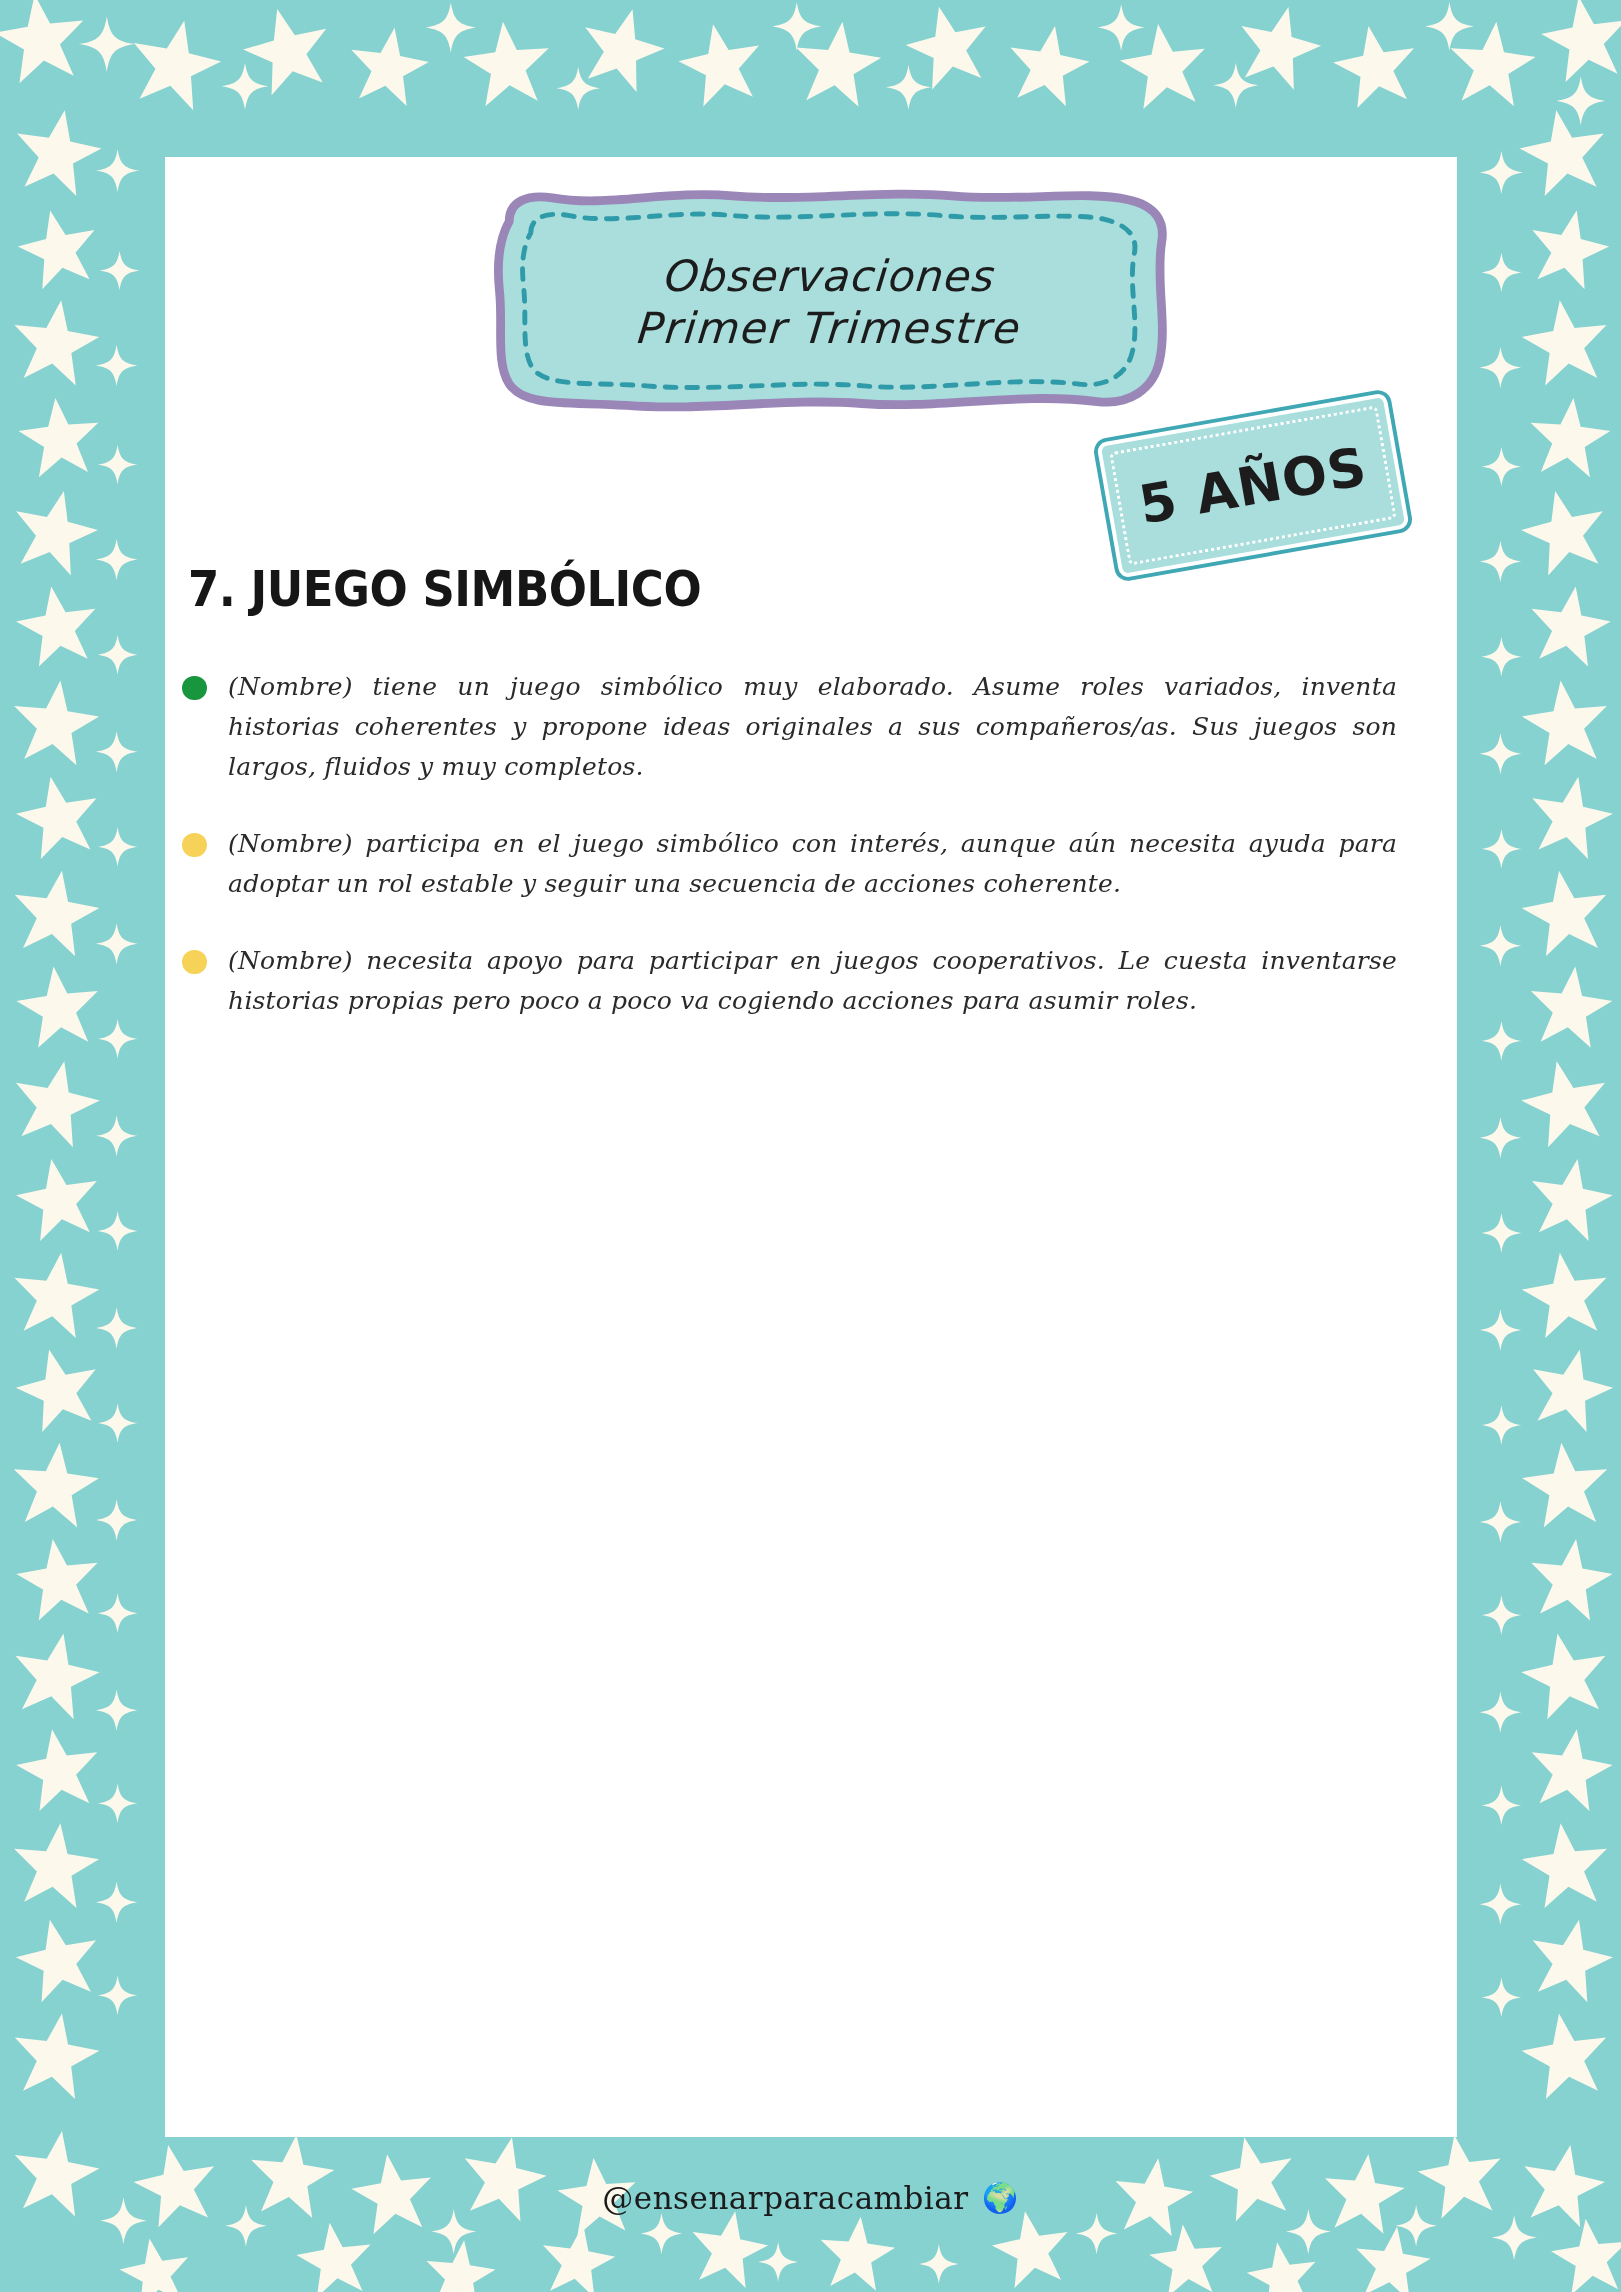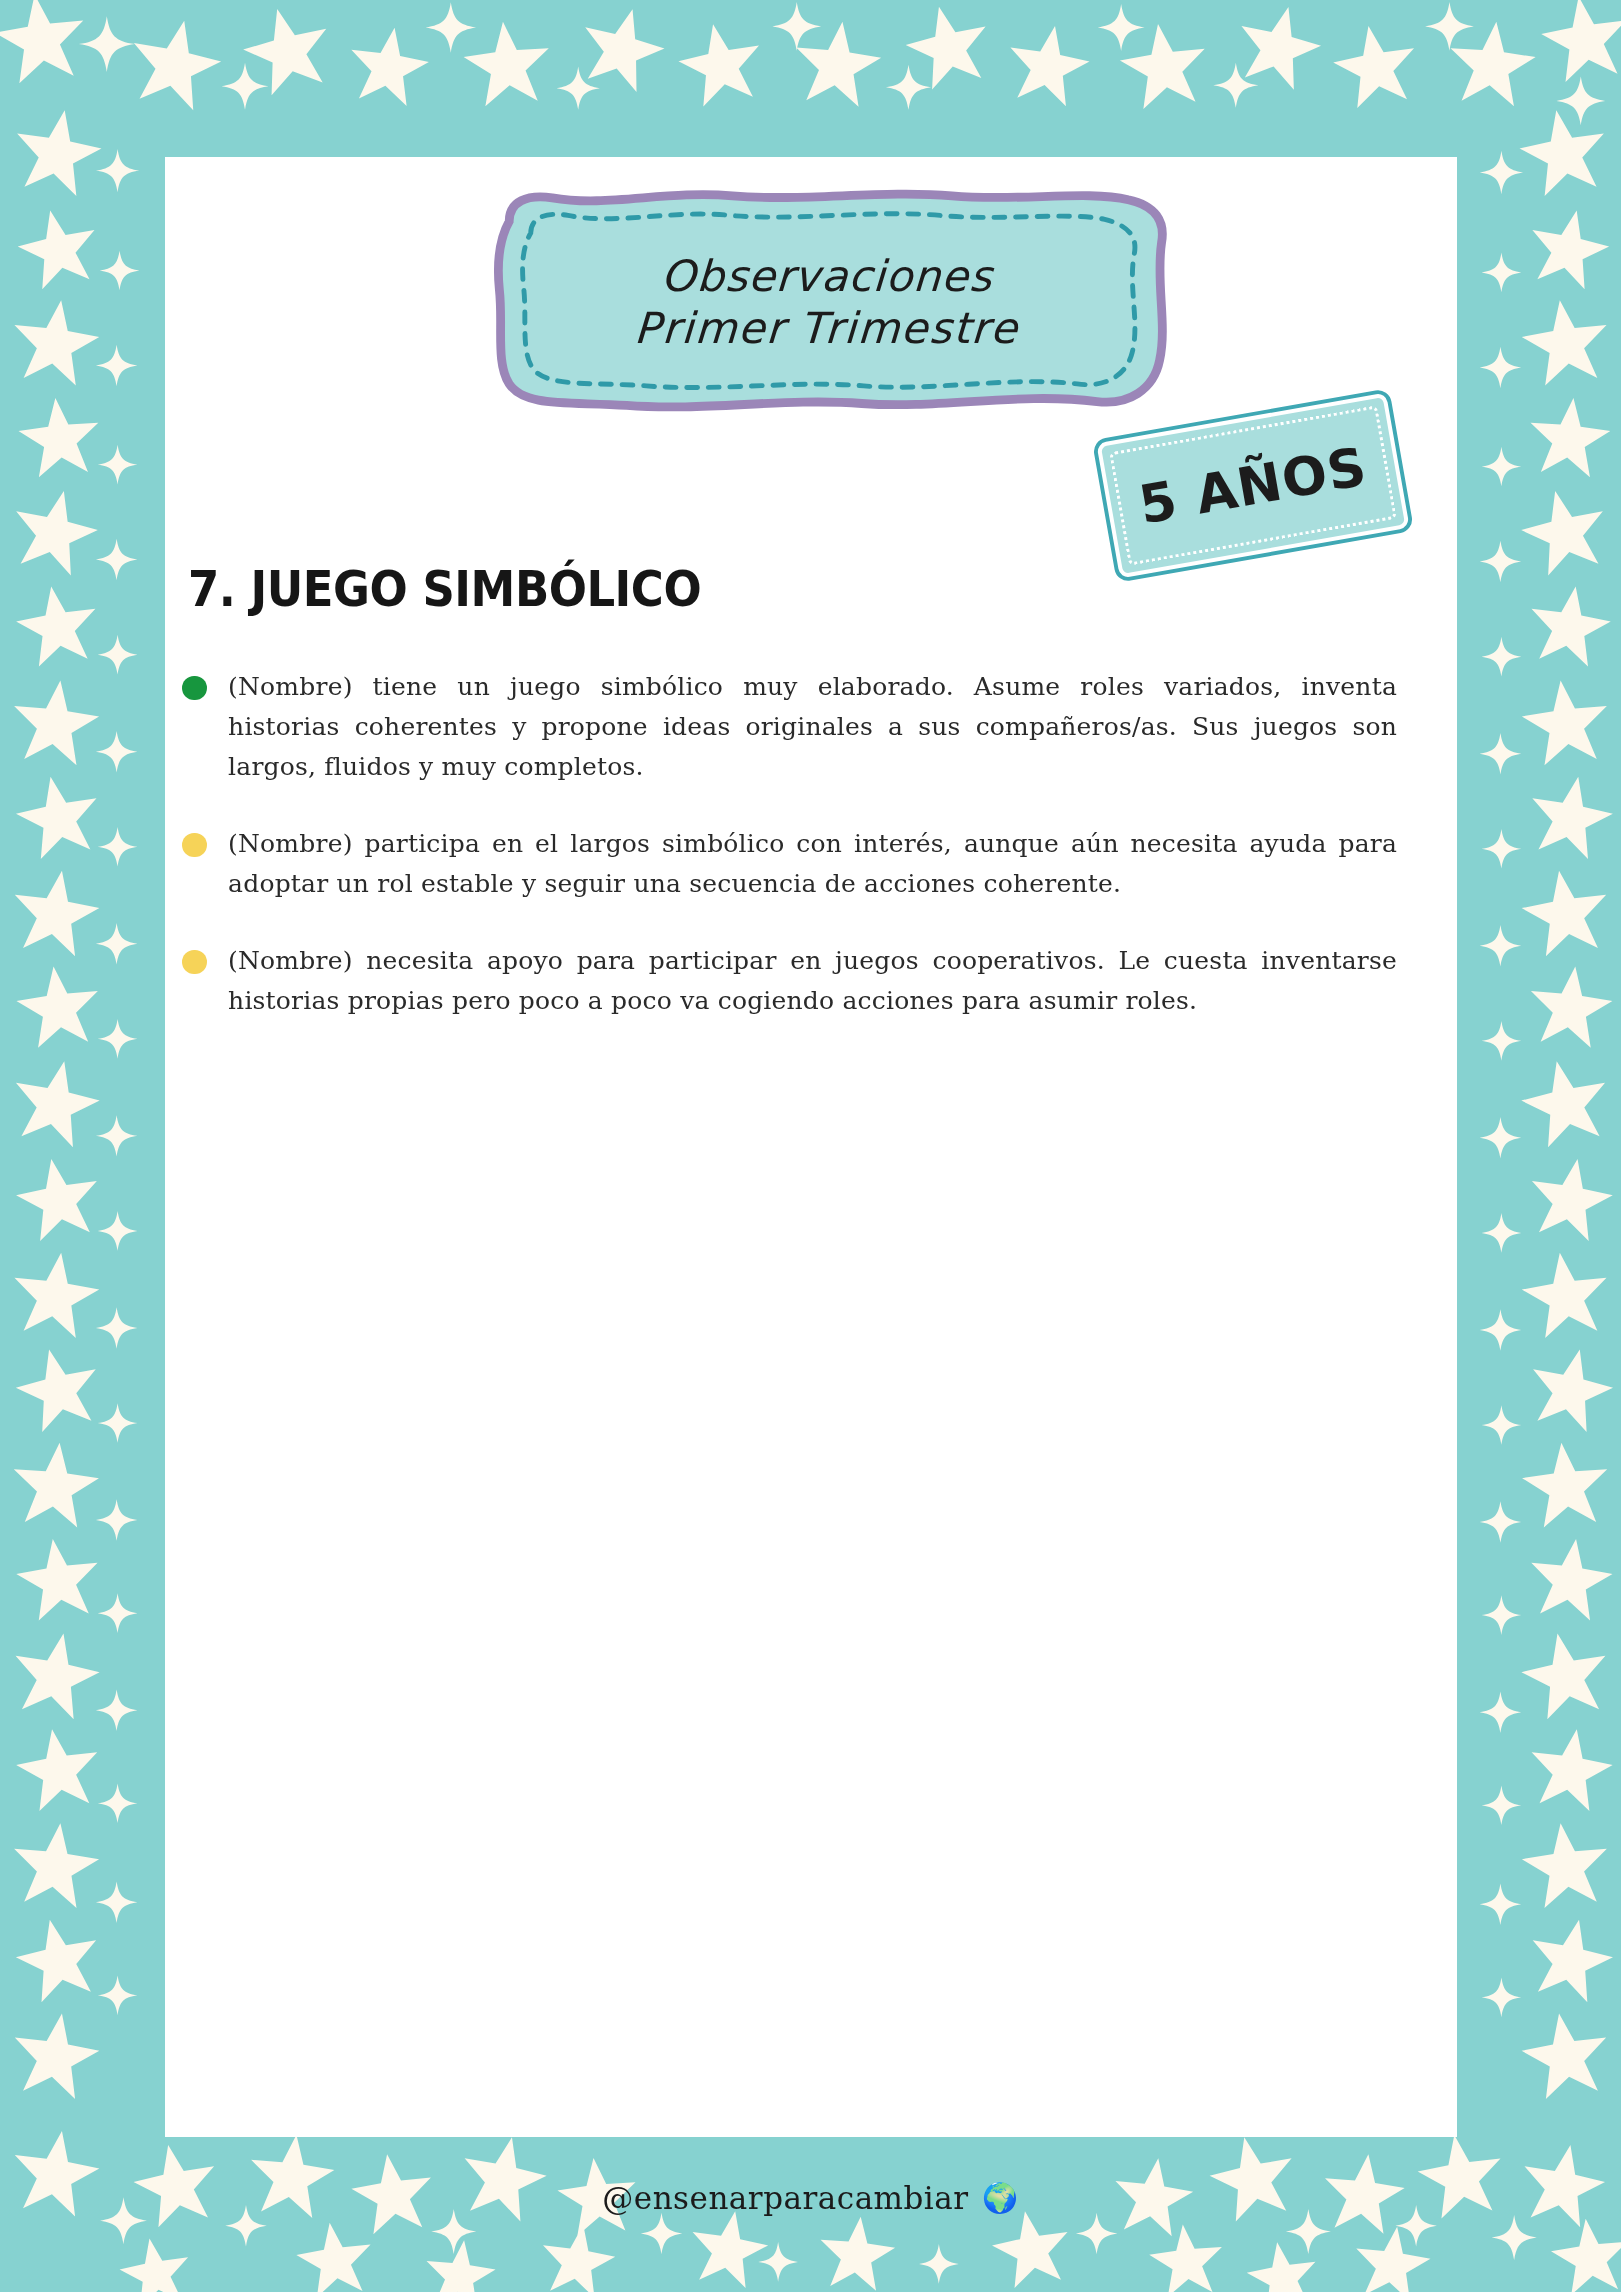--- a/index.html
+++ b/index.html
@@ -150,20 +150,21 @@
     height: 24.5px;
     border-radius: 50%;
     margin-top: 8.8px;
     margin-right: 21.6px;
   }
   .dot.green { background: #17963e; }
   .dot.yellow { background: #f6d358; }
   .item-text {
     flex: 1 1 auto;
     font-family: "DejaVu Serif", serif;
+    font-style: italic;
     font-size: 25px;
     line-height: 40px;
     color: #2a2a2a;
     text-align: justify;
     letter-spacing: 0.2px;
   }
 
   
   .footer {
     position: absolute;
@@ -381,21 +382,21 @@
   <div class="list">
 
     <div class="item">
       <span class="dot green"></span>
       <span class="item-text">(Nombre) tiene un juego simbólico muy elaborado. Asume roles variados, inventa historias coherentes y propone ideas originales a sus compañeros/as. Sus juegos son largos, fluidos y muy completos.</span>
     </div>
 
 
     <div class="item">
       <span class="dot yellow"></span>
-      <span class="item-text">(Nombre) participa en el largos simbólico con interés, aunque aún necesita ayuda para adoptar un rol estable y seguir una secuencia de acciones coherente.</span>
+      <span class="item-text">(Nombre) participa en el juego simbólico con interés, aunque aún necesita ayuda para adoptar un rol estable y seguir una secuencia de acciones coherente.</span>
     </div>
 
     <div class="item">
       <span class="dot yellow"></span>
       <span class="item-text">(Nombre) necesita apoyo para participar en juegos cooperativos. Le cuesta inventarse historias propias pero poco a poco va cogiendo acciones para asumir roles.</span>
     </div>
 
   </div>
 
   <div class="footer">

